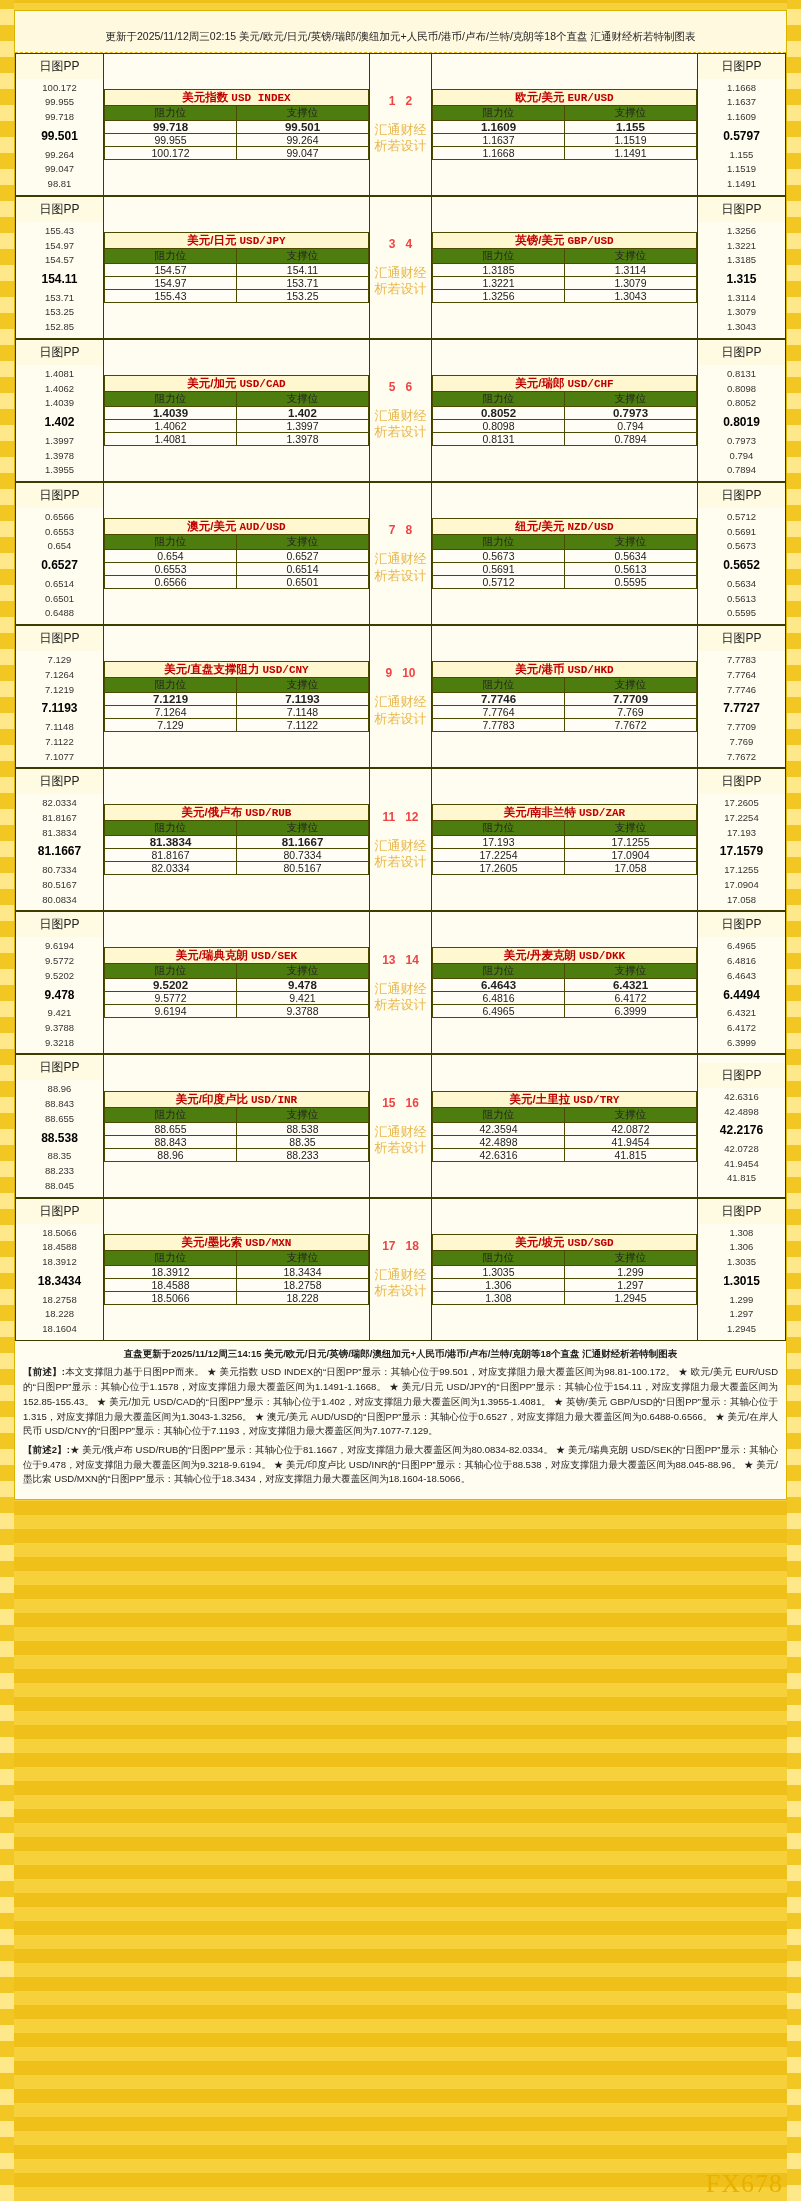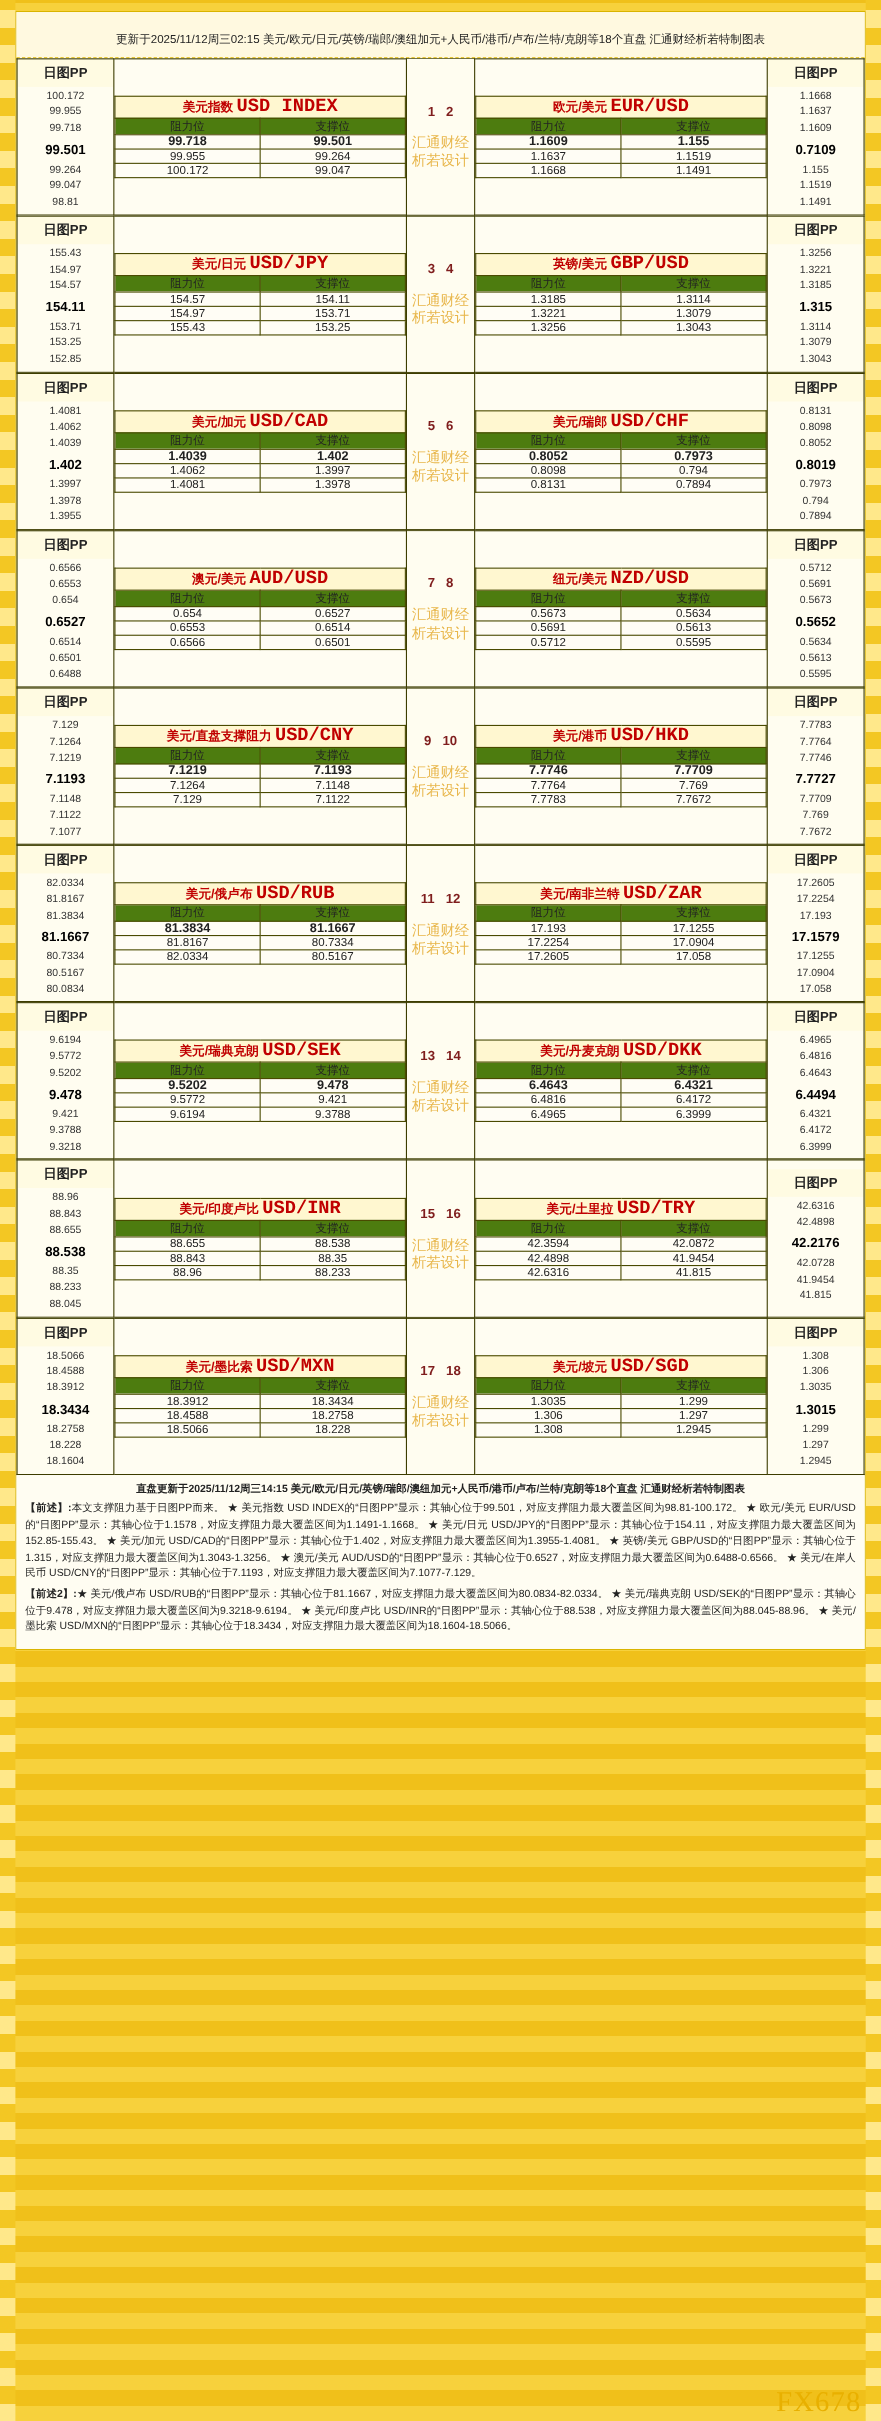--- a/index.html
+++ b/index.html
@@ -70,21 +70,21 @@
   
   .block { width: 100%; border-collapse: collapse; table-layout: fixed; }
   .block td { border: 1px solid #3d3d00; padding: 0; vertical-align: middle; }
 
   .pp-col {
     width: 88px;
     background: #fffdf0;
     text-align: center;
   }
   .pp-head {
-    font-weight: bold;
+    font-weight: normal;
     font-size: 12px;
     padding: 4px 0;
     background: #fffbe2;
   }
   .pp-list { padding: 2px 0 3px 0; }
   .pp-list div {
     font-size: 9.5px;
     line-height: 1.55;
     color: #333;
   }
@@ -94,21 +94,21 @@
     color: #000;
     line-height: 1.9;
   }
 
   .pair-head {
     text-align: center;
     background: #fff7d0;
     padding: 5px 0 4px 0;
   }
   .pair-cn { color: #c00000; font-weight: bold; font-size: 11.5px; }
-  .pair-en { color: #c00000; font-weight: bold; font-size: 17px; font-family: "Liberation Mono", monospace; }
+  .pair-en { color: #c00000; font-weight: bold; font-size: 11px; font-family: "Liberation Mono", monospace; }
 
   .sr-head td {
     text-align: center;
     font-size: 10.5px;
     padding: 3px 0;
     background: #4d7c0f;
   }
   .sr-row td {
     text-align: center;
     font-size: 10.5px;
@@ -118,21 +118,21 @@
   }
   .sr-row.bold td { font-weight: bold; font-size: 11.5px; }
 
   .mid-col {
     width: 62px;
     background: #fffdf0;
     text-align: center;
     position: relative;
   }
   .mid-num {
-    color: #7f1d1d;
+    color: #ef4444;
     font-weight: bold;
     font-size: 12px;
     padding-top: 4px;
   }
   .mid-wm {
     color: #e8b64a;
     font-size: 13px;
     line-height: 1.25;
     padding: 14px 4px 4px 4px;
   }
@@ -238,21 +238,21 @@
                     </tr>
                   </tbody>
                 </table>
               </td>
               <td class="pp-col">
                 <div class="pp-head">日图PP</div>
                 <div class="pp-list">
                   <div class="">1.1668</div>
                   <div class="">1.1637</div>
                   <div class="">1.1609</div>
-                  <div class="mid">0.7109</div>
+                  <div class="mid">0.5797</div>
                   <div class="">1.155</div>
                   <div class="">1.1519</div>
                   <div class="">1.1491</div>
                 </div>
               </td>
             </tr>
           </tbody>
         </table>
         <table class="block">
           <tbody>

